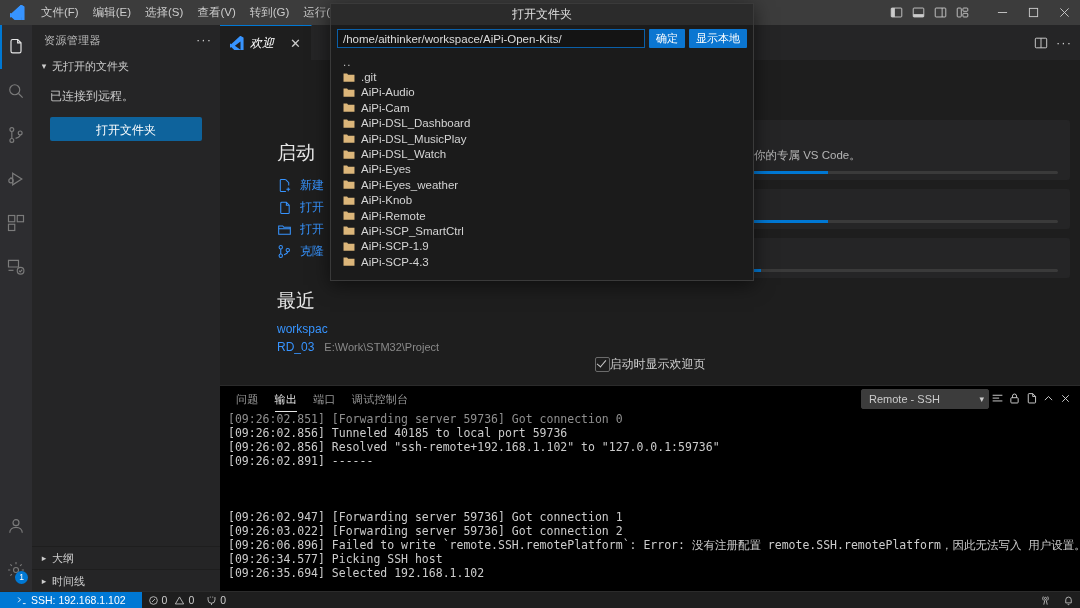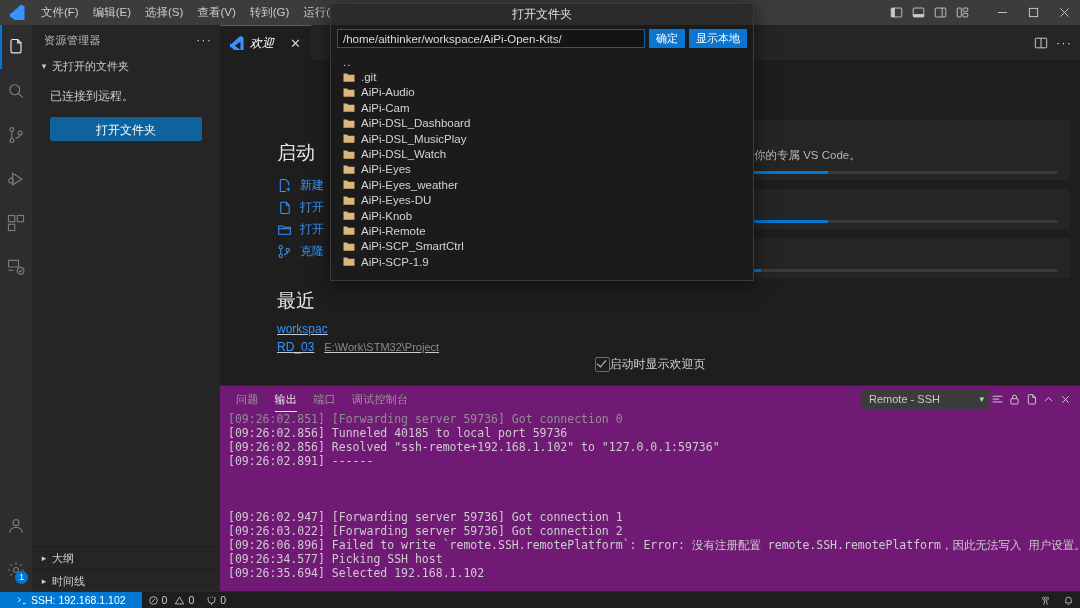--- a/index.html
+++ b/index.html
@@ -79,46 +79,46 @@
   .tabs-actions .dots{font-size:13px;line-height:8px;letter-spacing:1px;}
 
   
   .welcome{position:relative;width:860px;height:325px;background:#1e1e1e;overflow:hidden;}
   .wc-left{position:absolute;left:57px;top:80px;width:230px;}
   .wc-h{font-size:19px;color:#e7e7e7;font-weight:normal;margin:0 0 8px 0;}
   .wc-row{display:flex;align-items:center;gap:8px;height:22px;}
   .wc-row svg{width:15px;height:15px;color:#3794ff;flex:none;}
   .wc-link{font-size:12px;color:#3794ff;white-space:nowrap;}
   .wc-h2{font-size:19px;color:#e7e7e7;font-weight:normal;margin:26px 0 8px 0;}
-  .wc-recent{display:flex;align-items:baseline;gap:10px;height:18px;text-decoration:underline;}
+  .wc-recent{display:flex;align-items:baseline;gap:10px;height:18px;}
   .wc-recent .name{font-size:12px;color:#3794ff;white-space:nowrap;}
   .wc-recent .path{font-size:11px;color:#8a8a8a;white-space:nowrap;}
 
   .wc-right{position:absolute;left:430px;top:60px;width:420px;}
   .wc-card{background:#252526;border-radius:3px;padding:9px 12px 6px 12px;margin-bottom:9px;position:relative;}
   .wc-card .ct{font-size:12.5px;font-weight:bold;color:#e7e7e7;margin-bottom:5px;}
   .wc-card .cd{font-size:11.5px;color:#b5b5b5;margin-bottom:8px;}
   .wc-prog{height:3px;background:#3a3a3a;border-radius:2px;overflow:hidden;}
   .wc-prog > i{display:block;height:3px;background:#0078d4;}
 
   .wc-check{position:absolute;left:0;bottom:12px;width:860px;display:flex;justify-content:center;align-items:center;gap:0;}
   .chk{width:13px;height:13px;border:1px solid #6b6b6b;border-radius:2px;background:#1e1e1e;position:relative;}
   .chk:after{content:"";position:absolute;left:3px;top:0px;width:4px;height:8px;border:solid #cccccc;border-width:0 1.6px 1.6px 0;transform:rotate(40deg);}
   .wc-check .lbl{font-size:12px;color:#cccccc;}
 
   
   .panel{
-    position:absolute;left:220px;top:385px;width:860px;height:207px;background:#701a75;
+    position:absolute;left:220px;top:385px;width:860px;height:207px;background:#000000;
     border-top:1px solid #2b2b2b;
   }
   .panel-head{height:26px;display:flex;align-items:center;padding:0 6px 0 8px;}
   .p-tab{font-size:11px;color:#9a9a9a;padding:0 8px;height:26px;line-height:26px;position:relative;letter-spacing:.3px;}
   .p-tab.active{color:#e7e7e7;}
   .p-tab.active:after{content:"";position:absolute;left:8px;right:8px;bottom:0;height:1px;background:#e7e7e7;}
-  .panel-actions{margin-left:auto;display:flex;align-items:center;}
+  .panel-actions{margin-left:auto;display:flex;}
   .p-select{
     width:115px;height:18px;background:#3c3c3c;border:1px solid #3c3c3c;color:#cccccc;
     font-size:11px;display:flex;align-items:center;padding:0 4px 0 7px;border-radius:2px;
   }
   .p-select .cv{margin-left:auto;font-size:9px;color:#cccccc;}
   .p-ico{width:17px;height:18px;display:flex;align-items:center;justify-content:center;color:#cccccc;}
   .p-ico svg{width:13px;height:13px;}
   .p-out{
     position:absolute;left:0;top:26px;width:860px;height:181px;overflow:hidden;
     font-family:"DejaVu Sans Mono","Liberation Mono",monospace;font-size:11.5px;color:#cccccc;
@@ -578,26 +578,20 @@
       <div class="dlg-row">
         <svg class="fi" viewBox="0 0 14 12" fill="#dcb67a">
             <path d="M0.6 1.4h4.2l1.1 1.3h7.5v8.2H.6z"></path>
           </svg>
         <span>AiPi-Eyes_weather</span>
       </div>
       <div class="dlg-row">
         <svg class="fi" viewBox="0 0 14 12" fill="#dcb67a">
             <path d="M0.6 1.4h4.2l1.1 1.3h7.5v8.2H.6z"></path>
           </svg>
-        <span>AiPi-Eyes-DU</span>
-      </div>
-      <div class="dlg-row">
-        <svg class="fi" viewBox="0 0 14 12" fill="#dcb67a">
-            <path d="M0.6 1.4h4.2l1.1 1.3h7.5v8.2H.6z"></path>
-          </svg>
         <span>AiPi-Knob</span>
       </div>
       <div class="dlg-row">
         <svg class="fi" viewBox="0 0 14 12" fill="#dcb67a">
             <path d="M0.6 1.4h4.2l1.1 1.3h7.5v8.2H.6z"></path>
           </svg>
         <span>AiPi-Remote</span>
       </div>
       <div class="dlg-row">
         <svg class="fi" viewBox="0 0 14 12" fill="#dcb67a">

